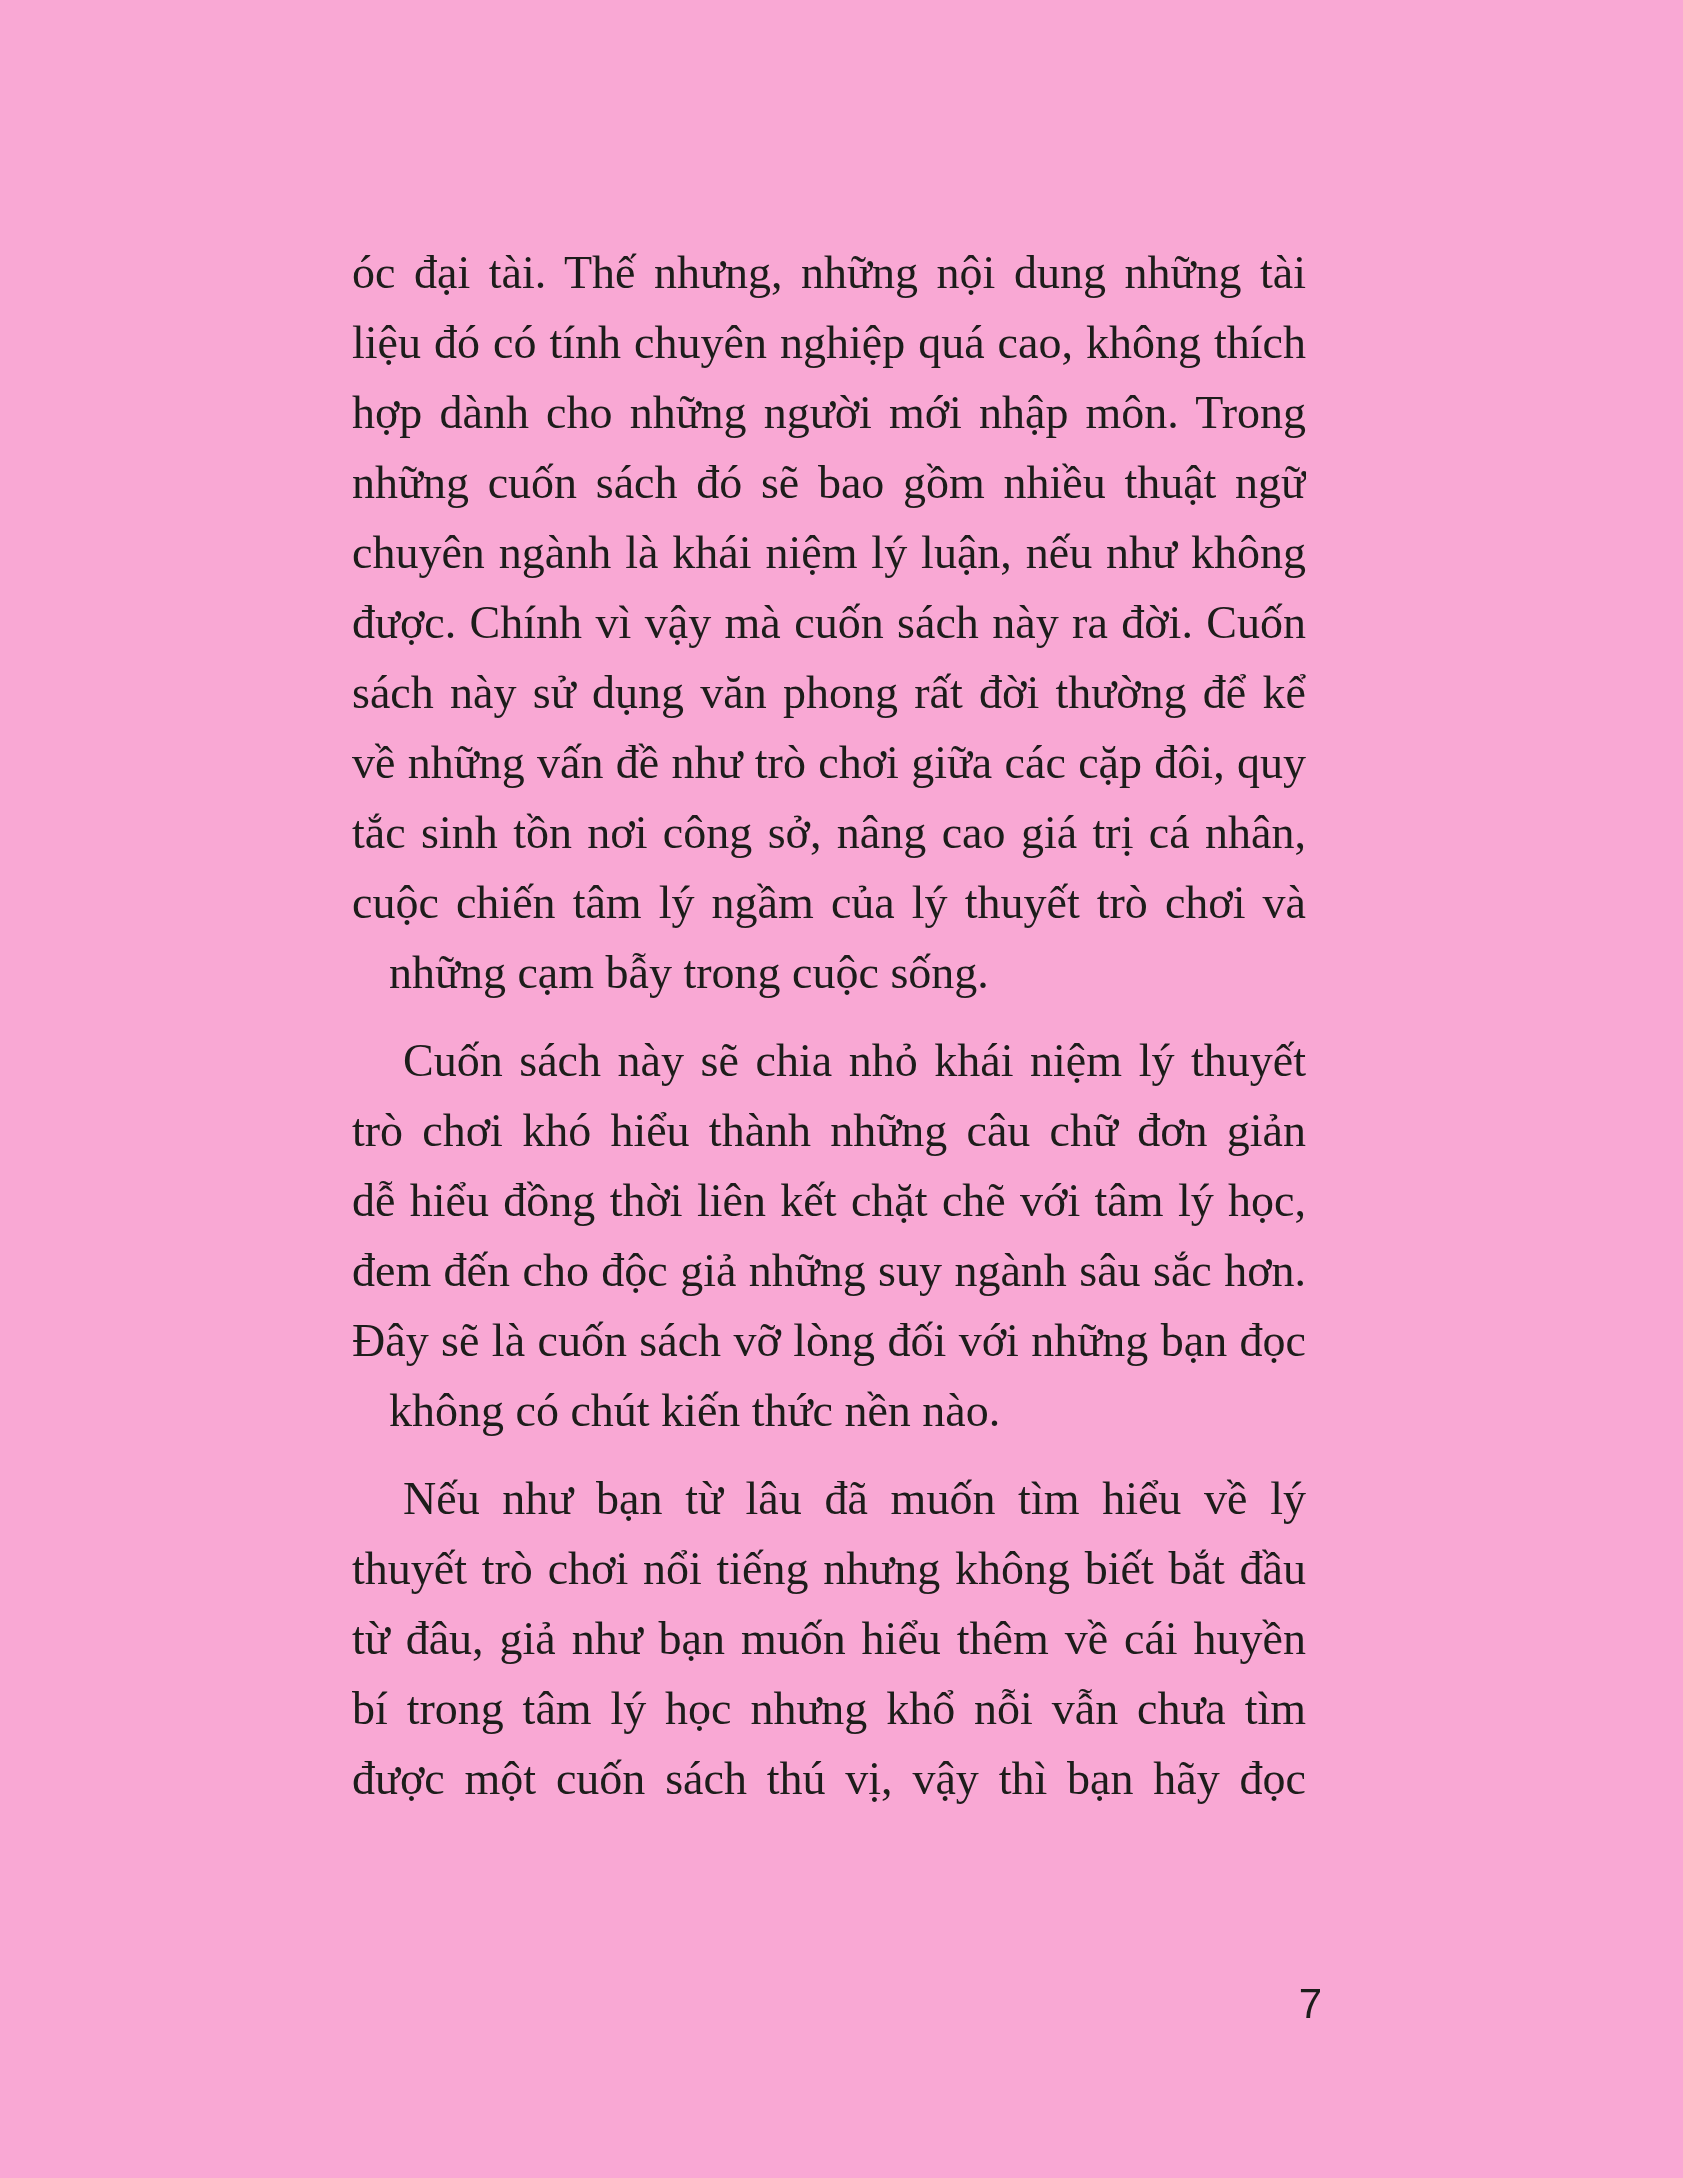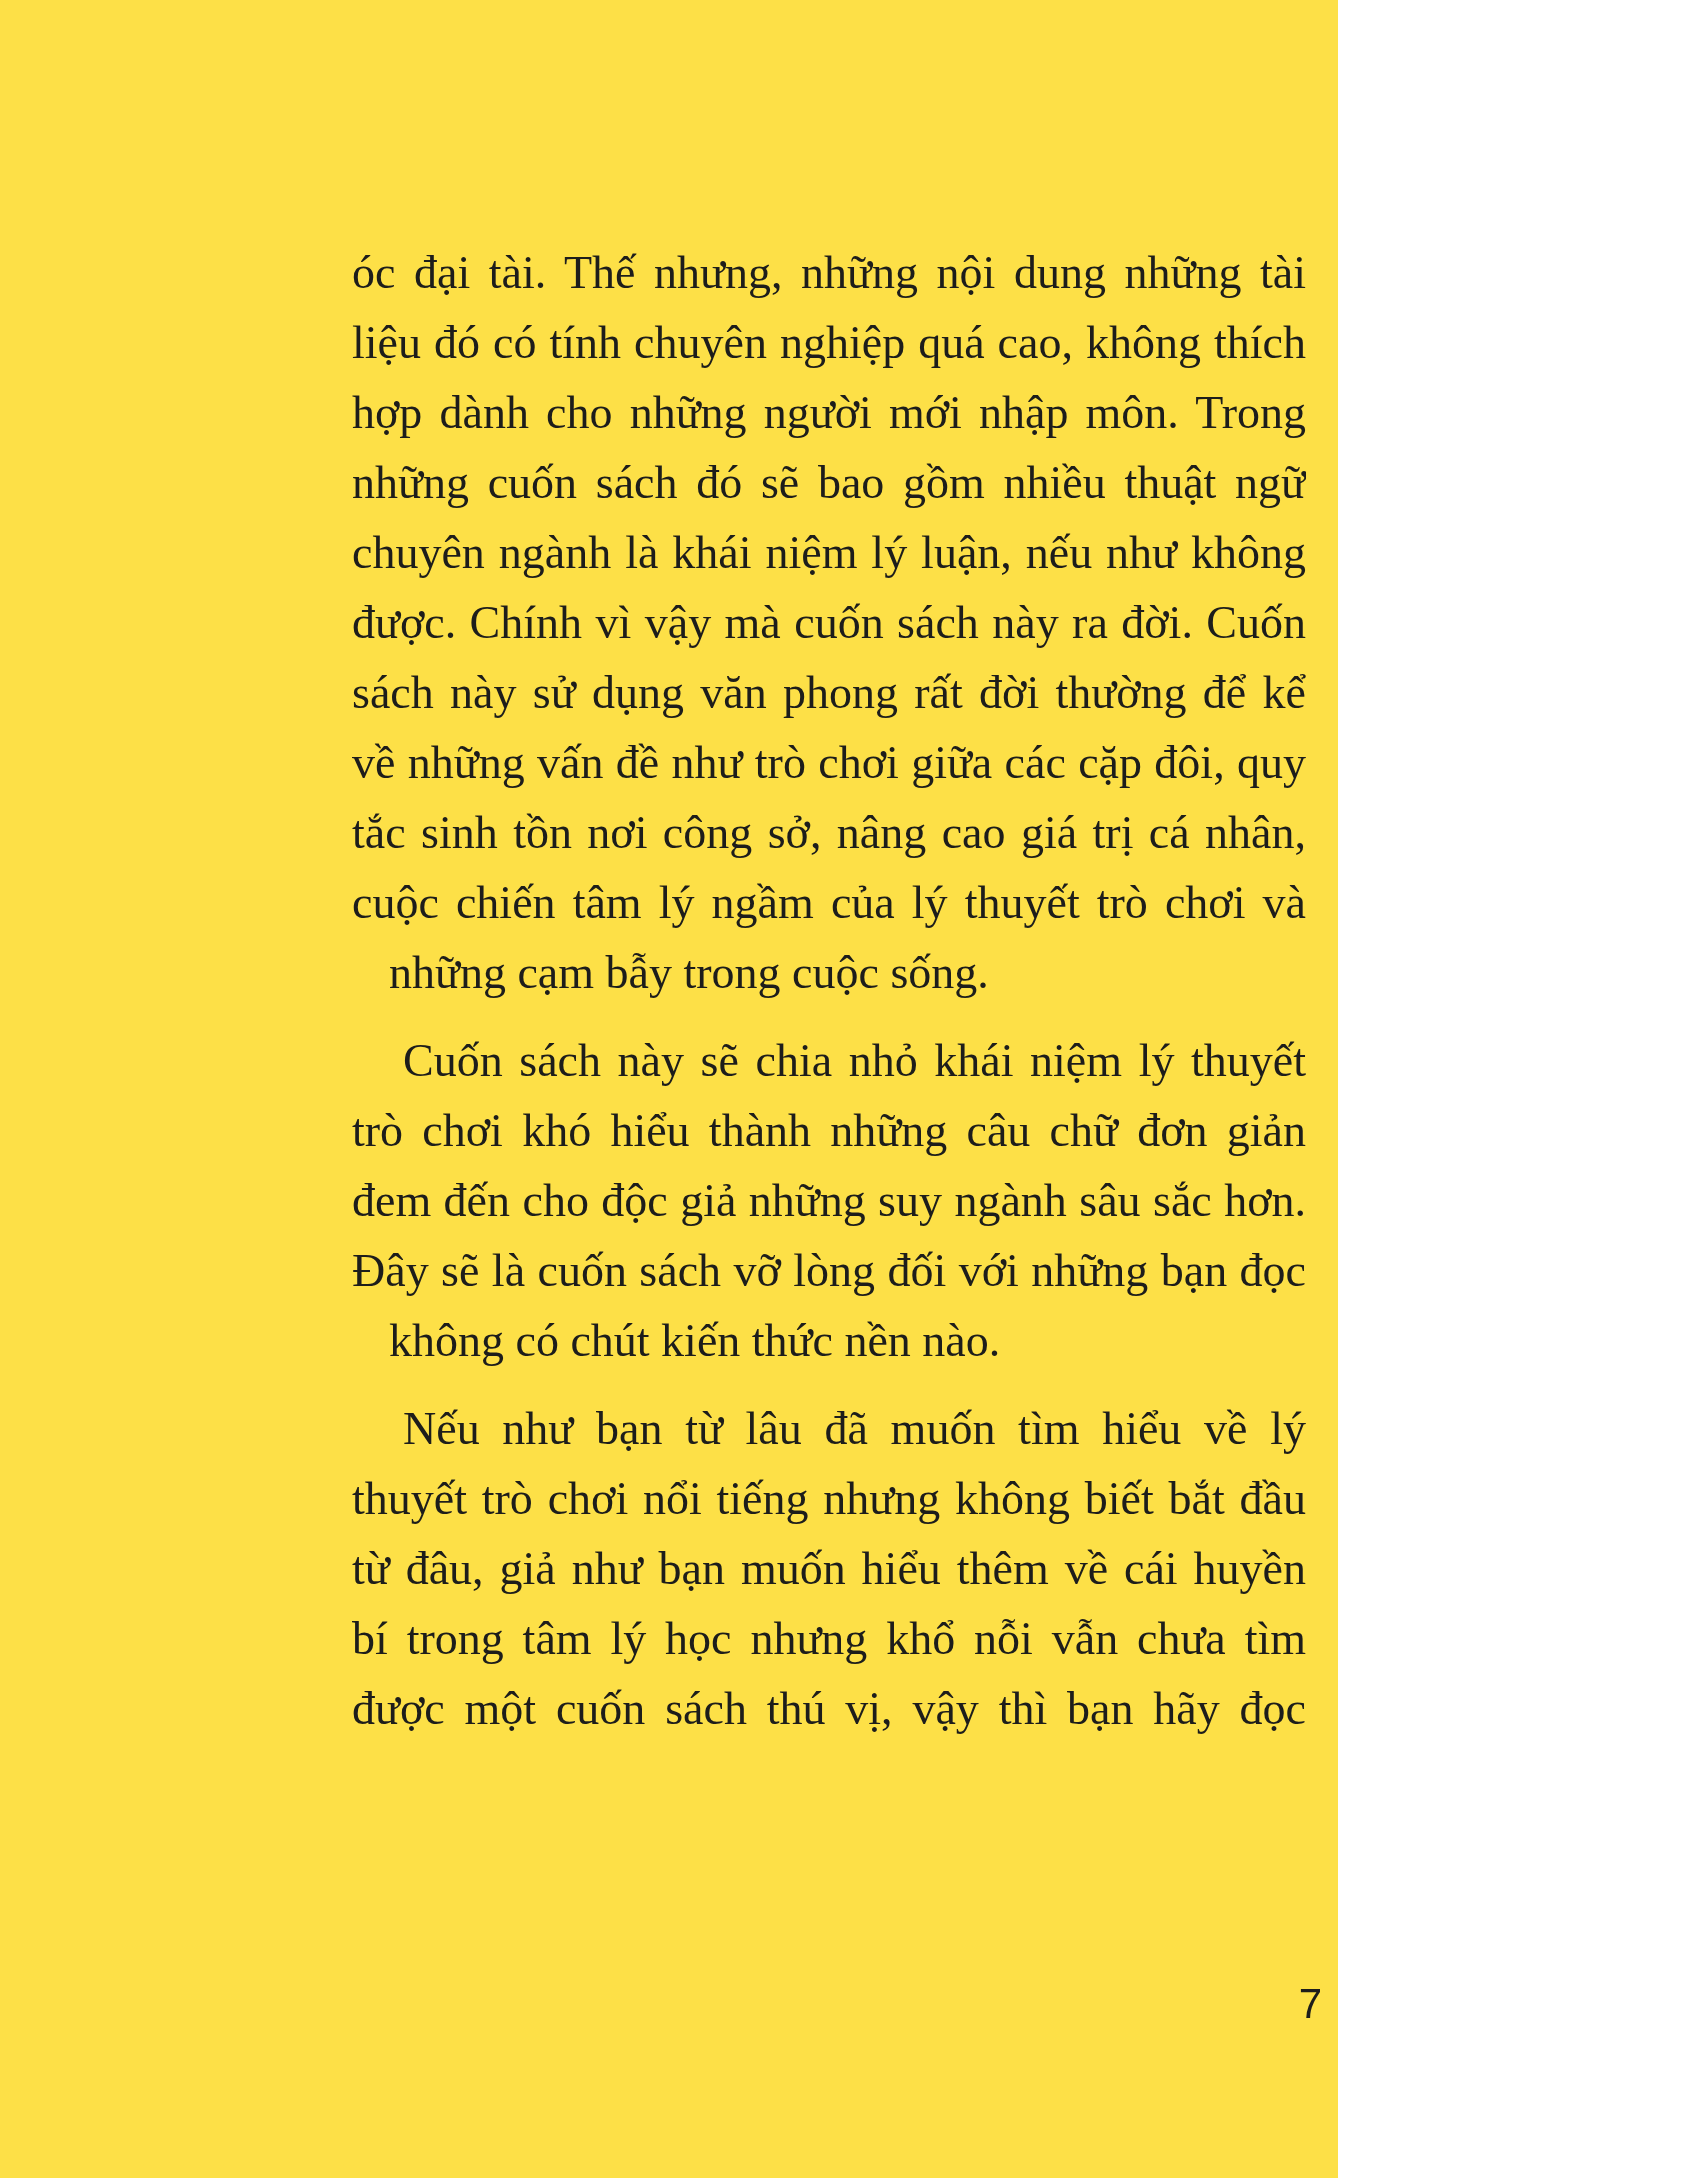--- a/index.html
+++ b/index.html
@@ -3,23 +3,23 @@
 <meta charset="utf-8">
 <title>Book page</title>
 <style>
   html, body {
     margin: 0;
     padding: 0;
     background: #ffffff;
   }
   .page {
     position: relative;
-    width: 1338px;
+    width: 1683px;
     height: 2178px;
-    background: #fde047;
+    background: #f9a8d4;
     overflow: hidden;
     font-family: "Liberation Serif", "DejaVu Serif", serif;
     color: #1d1d1b;
   }
   .textblock {
     position: absolute;
     left: 352px;
     top: 238px;
     width: 954px;
   }
@@ -76,20 +76,21 @@
       <span class="line">sách này sử dụng văn phong rất đời thường để kể</span>
       <span class="line">về những vấn đề như trò chơi giữa các cặp đôi, quy</span>
       <span class="line">tắc sinh tồn nơi công sở, nâng cao giá trị cá nhân,</span>
       <span class="line">cuộc chiến tâm lý ngầm của lý thuyết trò chơi và</span>
       <span class="line last">những cạm bẫy trong cuộc sống.</span>
     </p>
 
     <p class="para">
       <span class="line indent">Cuốn sách này sẽ chia nhỏ khái niệm lý thuyết</span>
       <span class="line">trò chơi khó hiểu thành những câu chữ đơn giản</span>
+      <span class="line">dễ hiểu đồng thời liên kết chặt chẽ với tâm lý học,</span>
       <span class="line">đem đến cho độc giả những suy ngành sâu sắc hơn.</span>
       <span class="line">Đây sẽ là cuốn sách vỡ lòng đối với những bạn đọc</span>
       <span class="line last">không có chút kiến thức nền nào.</span>
     </p>
 
     <p class="para">
       <span class="line indent">Nếu như bạn từ lâu đã muốn tìm hiểu về lý</span>
       <span class="line">thuyết trò chơi nổi tiếng nhưng không biết bắt đầu</span>
       <span class="line">từ đâu, giả như bạn muốn hiểu thêm về cái huyền</span>
       <span class="line">bí trong tâm lý học nhưng khổ nỗi vẫn chưa tìm</span>

